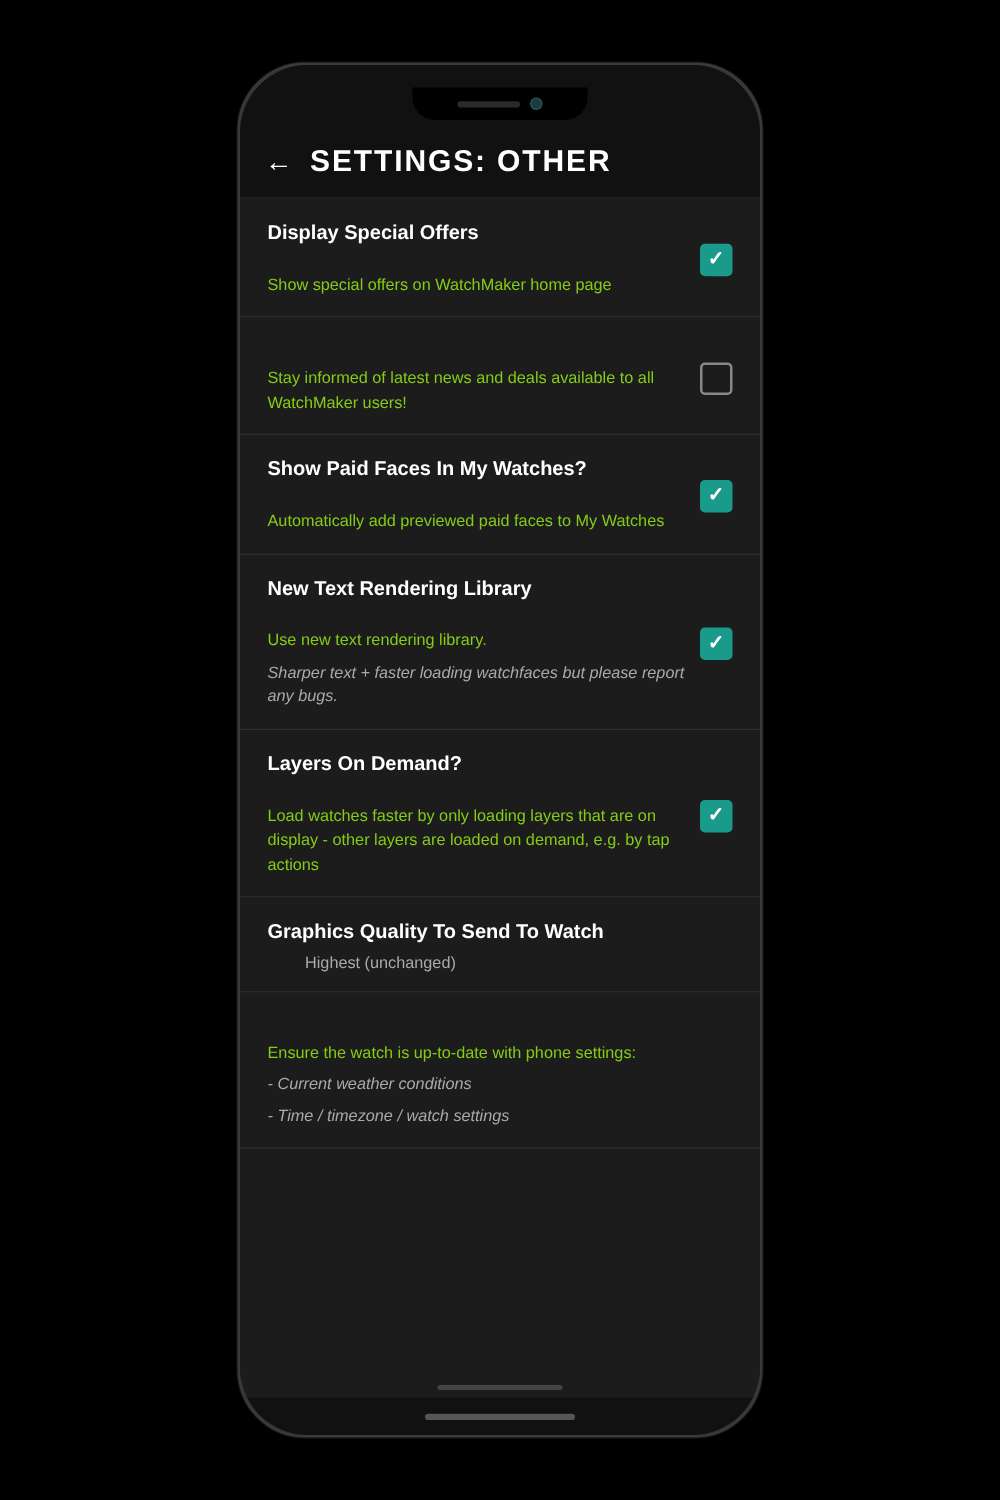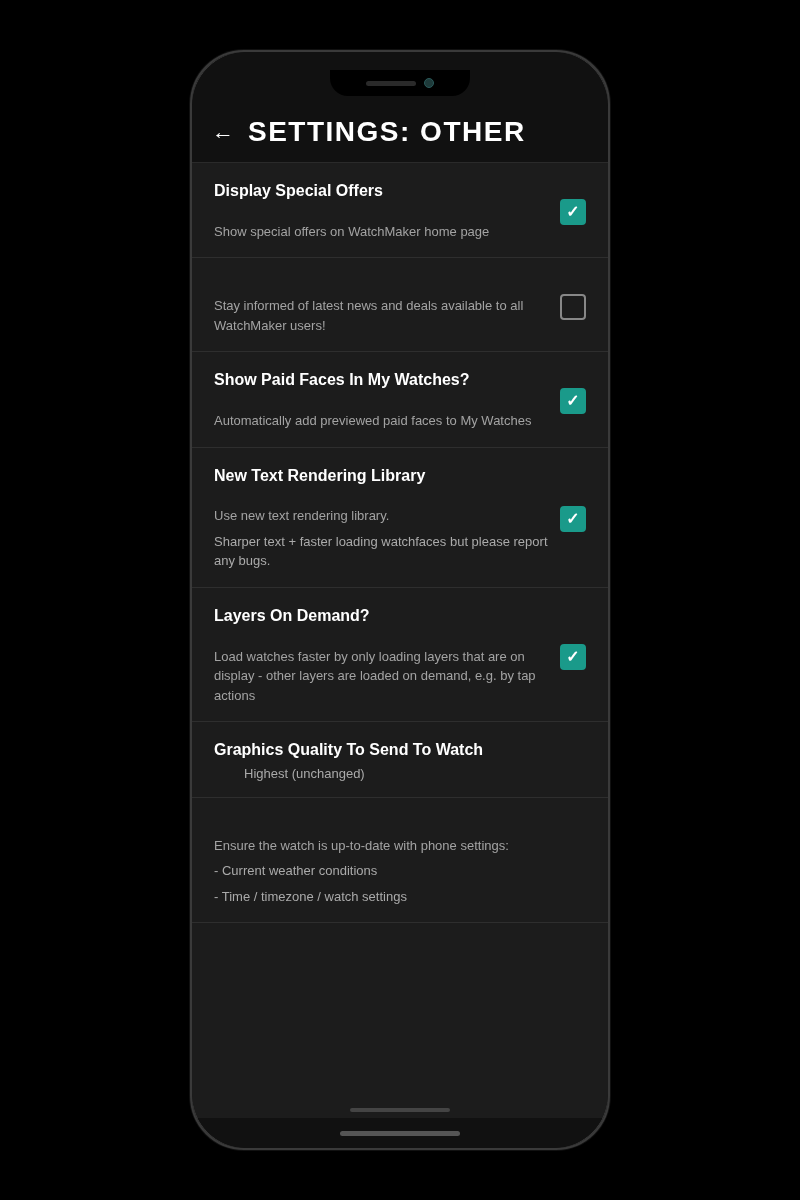--- a/index.html
+++ b/index.html
@@ -115,21 +115,21 @@
 
     .back-arrow {
       color: #fff;
       font-size: 22px;
       cursor: pointer;
       font-weight: 300;
     }
 
     .header-title {
       color: #fff;
-      font-size: 28px;
+      font-size: 24px;
       font-weight: 700;
       letter-spacing: 1.5px;
       text-transform: uppercase;
     }
 
     
     .content {
       flex: 1;
       background: #1c1c1c;
       overflow-y: auto;
@@ -152,31 +152,32 @@
 
     .setting-label {
       color: #ffffff;
       font-size: 16px;
       font-weight: 600;
       margin-bottom: 5px;
       line-height: 1.3;
     }
 
     .setting-desc {
-      color: #a3a3a3;
+      color: #84cc16;
       font-size: 13px;
       line-height: 1.5;
       margin-top: 20px;
     }
 
     .setting-desc-extra {
       color: #aaaaaa;
       font-size: 13px;
       line-height: 1.5;
       margin-top: 6px;
+      font-style: italic;
     }
 
     .checkbox {
       width: 26px;
       height: 26px;
       flex-shrink: 0;
       margin-top: 2px;
       display: flex;
       align-items: center;
       justify-content: center;

